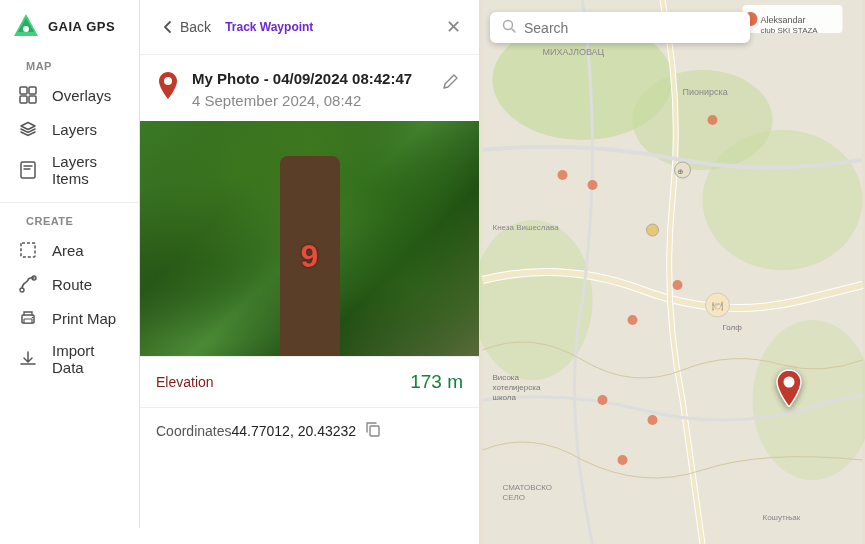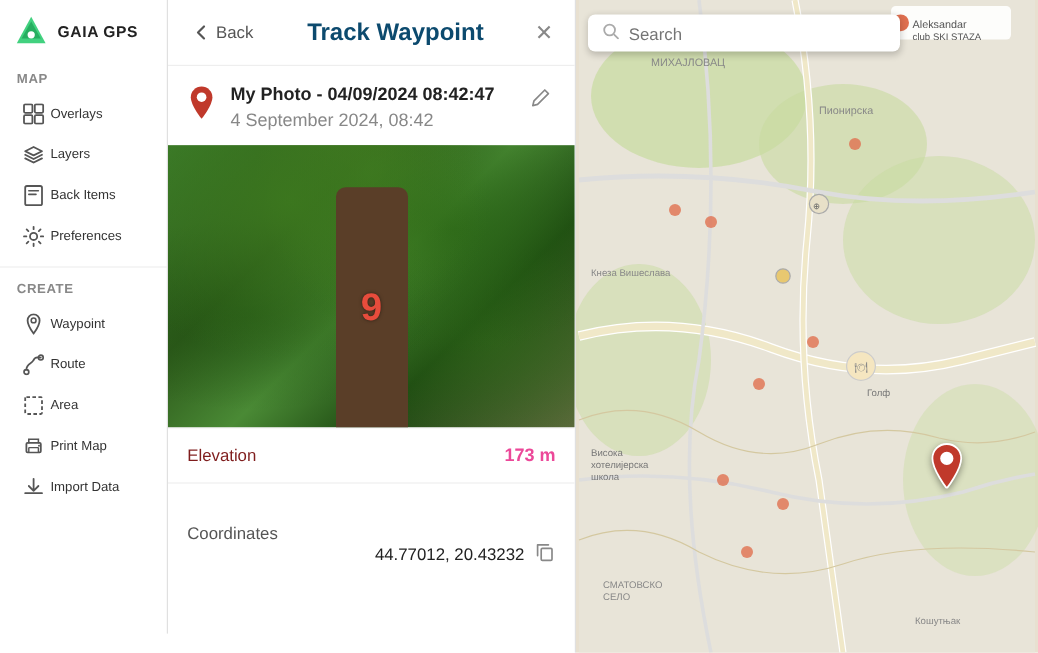--- a/index.html
+++ b/index.html
@@ -29,31 +29,31 @@
     .logo-text {
       font-size: 13px;
       font-weight: 700;
       color: #222;
       letter-spacing: 0.5px;
     }
     .sidebar-section-label {
       font-size: 11px;
       font-weight: 600;
       color: #888;
-      padding: 4px 14px 6px 14px;
+      padding: 4px 14px 6px 26px;
       text-transform: uppercase;
       letter-spacing: 0.5px;
     }
     .sidebar-item {
       display: flex;
       align-items: center;
-      gap: 4px;
+      gap: 14px;
       padding: 7px 14px;
       cursor: pointer;
-      font-size: 11px;
+      font-size: 15px;
       color: #333;
       border-radius: 4px;
       margin: 0 4px;
     }
     .sidebar-item .icon { width: 20px; height: 20px; display: flex; align-items: center; justify-content: center; color: #555; flex-shrink: 0; }
     .sidebar-divider { height: 1px; background: #eee; margin: 8px 0; }
 
     
     .panel {
       width: 340px;
@@ -80,24 +80,23 @@
       color: #555;
       font-size: 14px;
       cursor: pointer;
       background: none;
       border: none;
       padding: 4px 6px;
       border-radius: 4px;
     }
     .panel-title {
       flex: 1;
-      text-align: center;
-      font-size: 20px;
+      font-size: 12px;
       font-weight: 600;
-      color: #0c4a6e;
+      color: #6d28d9;
     }
     .close-btn {
       cursor: pointer;
       color: #888;
       font-size: 18px;
       padding: 4px;
       border: none;
       background: none;
       border-radius: 4px;
     }
@@ -185,29 +184,29 @@
       align-items: center;
       justify-content: space-between;
       padding: 14px 16px;
       border-top: 1px solid #eee;
     }
     .elevation-label {
       font-size: 14px;
       color: #7f1d1d;
     }
     .elevation-value {
-      font-size: 15px;
-      font-weight: 700;
-      color: #ec4899;
+      font-size: 19px;
+      font-weight: 400;
+      color: #15803d;
     }
 
     .coords-row {
       display: flex;
       align-items: center;
-      justify-content: space-between;
+      justify-content: flex-start;
       padding: 12px 16px;
       border-top: 1px solid #eee;
     }
     .coords-label {
       font-size: 14px;
       color: #555;
     }
     .coords-value {
       font-size: 14px;
       font-weight: 500;
@@ -316,66 +315,48 @@
     <span>Layers</span>
   </div>
 
   <div class="sidebar-item">
     <span class="icon">
       <svg width="18" height="18" viewBox="0 0 18 18" fill="none">
         <rect x="2" y="1" width="14" height="16" rx="1.5" stroke="#555" stroke-width="1.5"></rect>
         <path d="M5 5h8M5 8h6" stroke="#555" stroke-width="1.3" stroke-linecap="round"></path>
       </svg>
     </span>
-    <span>Back Items</span>
-  </div>
-
-  <div class="sidebar-item">
-    <span class="icon">
-      <svg width="18" height="18" viewBox="0 0 18 18" fill="none">
-        <circle cx="9" cy="9" r="3" stroke="#555" stroke-width="1.5"></circle>
-        <path d="M9 1v2M9 15v2M1 9h2M15 9h2M3.22 3.22l1.42 1.42M13.36 13.36l1.42 1.42M3.22 14.78l1.42-1.42M13.36 4.64l1.42-1.42" stroke="#555" stroke-width="1.5" stroke-linecap="round"></path>
-      </svg>
-    </span>
-    <span>Preferences</span>
-  </div>
+    <span>Layers Items</span>
+  </div>
+
 
   <div class="sidebar-divider"></div>
 
   <div class="sidebar-section-label">Create</div>
 
-  <div class="sidebar-item">
-    <span class="icon">
-      <svg width="18" height="18" viewBox="0 0 18 18" fill="none">
-        <path d="M9 1C6.24 1 4 3.24 4 6c0 4 5 11 5 11s5-7 5-11c0-2.76-2.24-5-5-5z" stroke="#555" stroke-width="1.5"></path>
-        <circle cx="9" cy="6" r="2" stroke="#555" stroke-width="1.3"></circle>
-      </svg>
-    </span>
-    <span>Waypoint</span>
+
+  <div class="sidebar-item">
+    <span class="icon">
+      <svg width="18" height="18" viewBox="0 0 18 18" fill="none">
+        <rect x="2" y="2" width="14" height="14" rx="1" stroke="#555" stroke-width="1.5" stroke-dasharray="3 2"></rect>
+      </svg>
+    </span>
+    <span>Area</span>
   </div>
 
   <div class="sidebar-item">
     <span class="icon">
       <svg width="18" height="18" viewBox="0 0 18 18" fill="none">
         <circle cx="3" cy="15" r="2" stroke="#555" stroke-width="1.4"></circle>
         <circle cx="15" cy="3" r="2" stroke="#555" stroke-width="1.4"></circle>
         <path d="M3 13C3 8 8 8 9 5" stroke="#555" stroke-width="1.4" stroke-linecap="round"></path>
         <path d="M9 5C10 2 15 3 15 3" stroke="#555" stroke-width="1.4" stroke-linecap="round"></path>
       </svg>
     </span>
     <span>Route</span>
-  </div>
-
-  <div class="sidebar-item">
-    <span class="icon">
-      <svg width="18" height="18" viewBox="0 0 18 18" fill="none">
-        <rect x="2" y="2" width="14" height="14" rx="1" stroke="#555" stroke-width="1.5" stroke-dasharray="3 2"></rect>
-      </svg>
-    </span>
-    <span>Area</span>
   </div>
 
   <div class="sidebar-item">
     <span class="icon">
       <svg width="18" height="18" viewBox="0 0 18 18" fill="none">
         <rect x="3" y="6" width="12" height="8" rx="1" stroke="#555" stroke-width="1.5"></rect>
         <path d="M5 6V3h8v3" stroke="#555" stroke-width="1.3" stroke-linecap="round"></path>
         <rect x="5" y="10" width="8" height="4" rx="0.5" fill="#fff" stroke="#555" stroke-width="1.2"></rect>
         <circle cx="13.5" cy="8.5" r="0.8" fill="#555"></circle>
       </svg>
@@ -432,21 +413,21 @@
       </div>
     </div>
 
     <div class="elevation-row">
       <span class="elevation-label">Elevation</span>
       <span class="elevation-value">173 m</span>
     </div>
 
     <div class="coords-row">
       <span class="coords-label">Coordinates</span>
-      <div style="display:flex;align-items:center;margin-top:36px;">
+      <div style="display:flex;align-items:center;">
         <span class="coords-value">44.77012, 20.43232</span>
         <span class="copy-icon">
           <svg width="18" height="18" viewBox="0 0 18 18" fill="none">
             <rect x="6" y="6" width="9" height="10" rx="1" stroke="#888" stroke-width="1.4"></rect>
             <path d="M3 12V3h9" stroke="#888" stroke-width="1.4" stroke-linecap="round" stroke-linejoin="round"></path>
           </svg>
         </span>
       </div>
     </div>
   </div>

